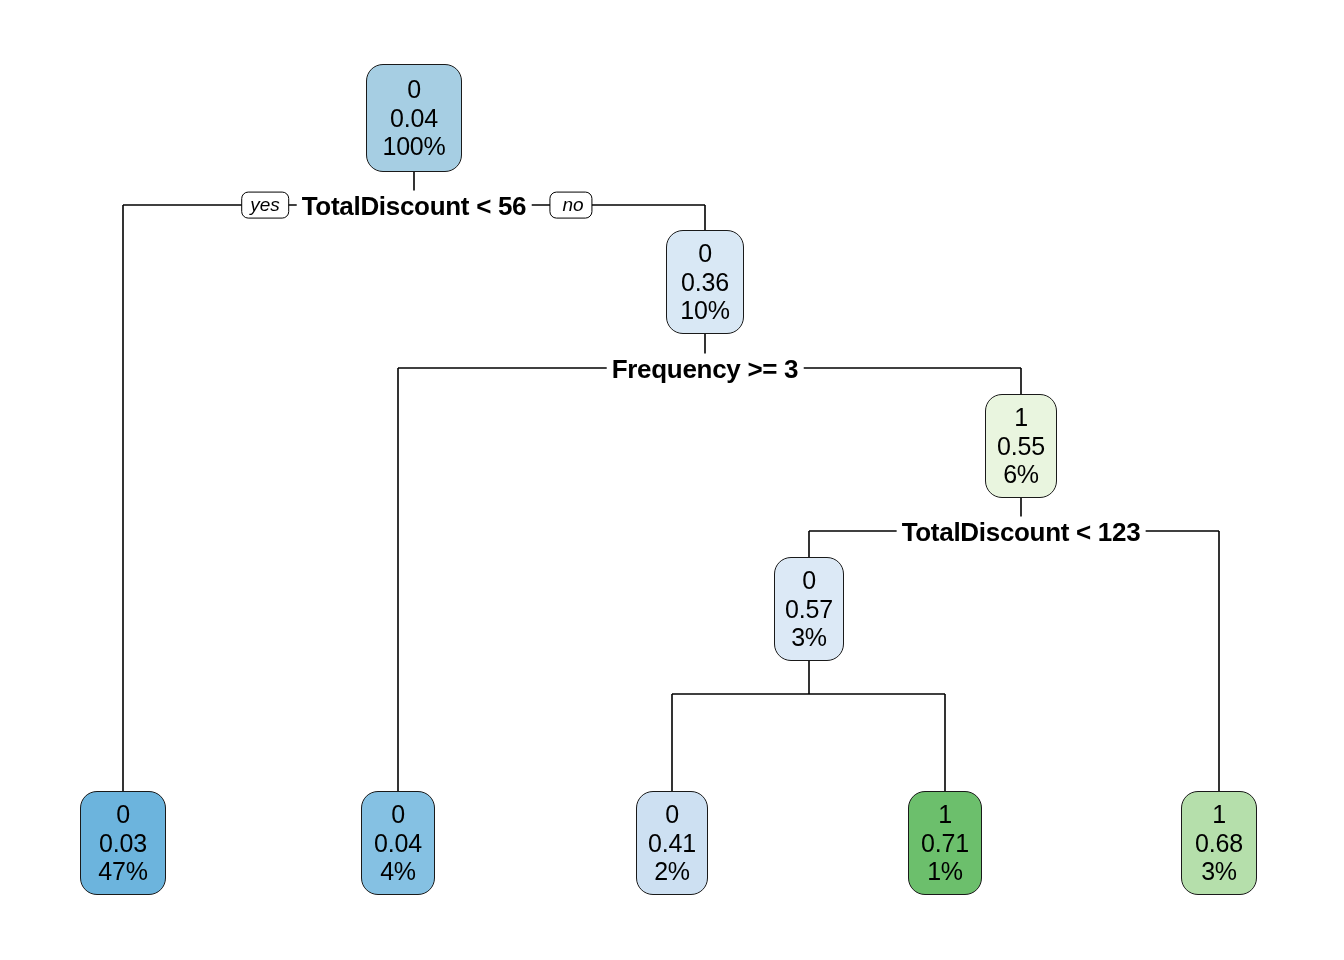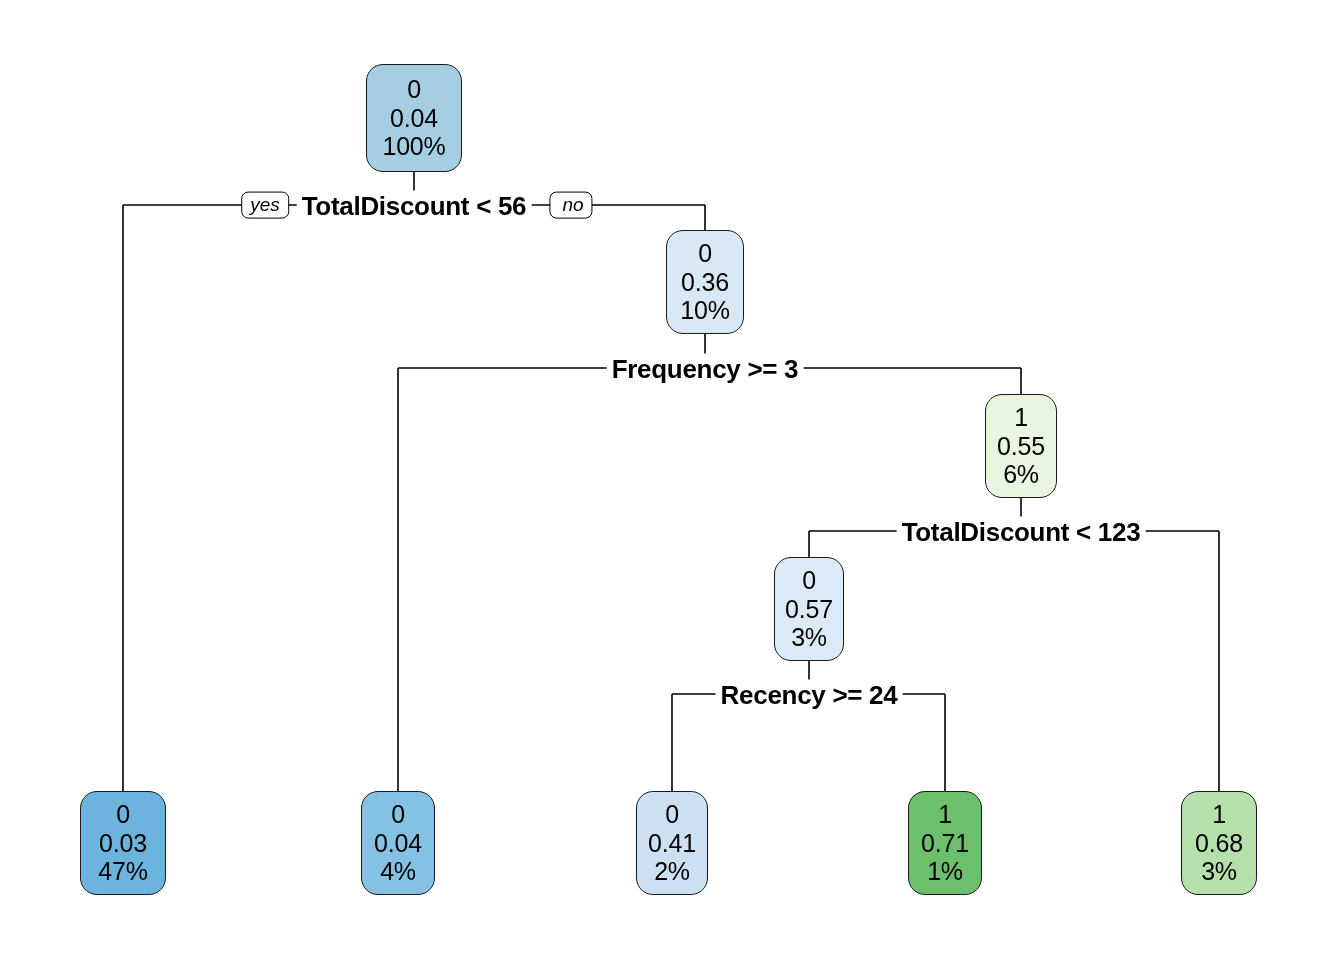--- a/index.html
+++ b/index.html
@@ -154,15 +154,14 @@
   </div>
 
   <div class="split-label" style="left:414px; top:206px;">TotalDiscount &lt; 56</div>
   <div class="yn-box" style="left:265px; top:205px;">yes</div>
   <div class="yn-box" style="left:571px; top:205px;padding-left:12px;">no</div>
 
   <div class="split-label" style="left:705px; top:369px;">Frequency &gt;= 3</div>
 
   <div class="split-label" style="left:1021px; top:532px;">TotalDiscount &lt; 123</div>
 
-  <div class="split-label" style="left:809px; top:695px;">Recency &gt;= 24</div>
 
 </div>
 
 </body></html>

